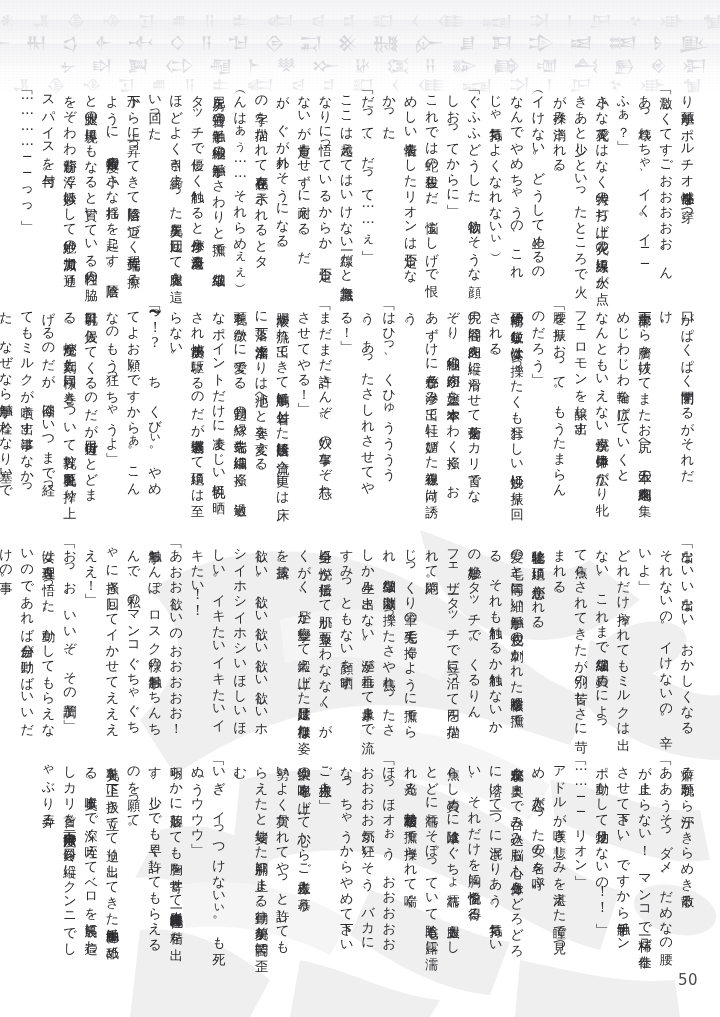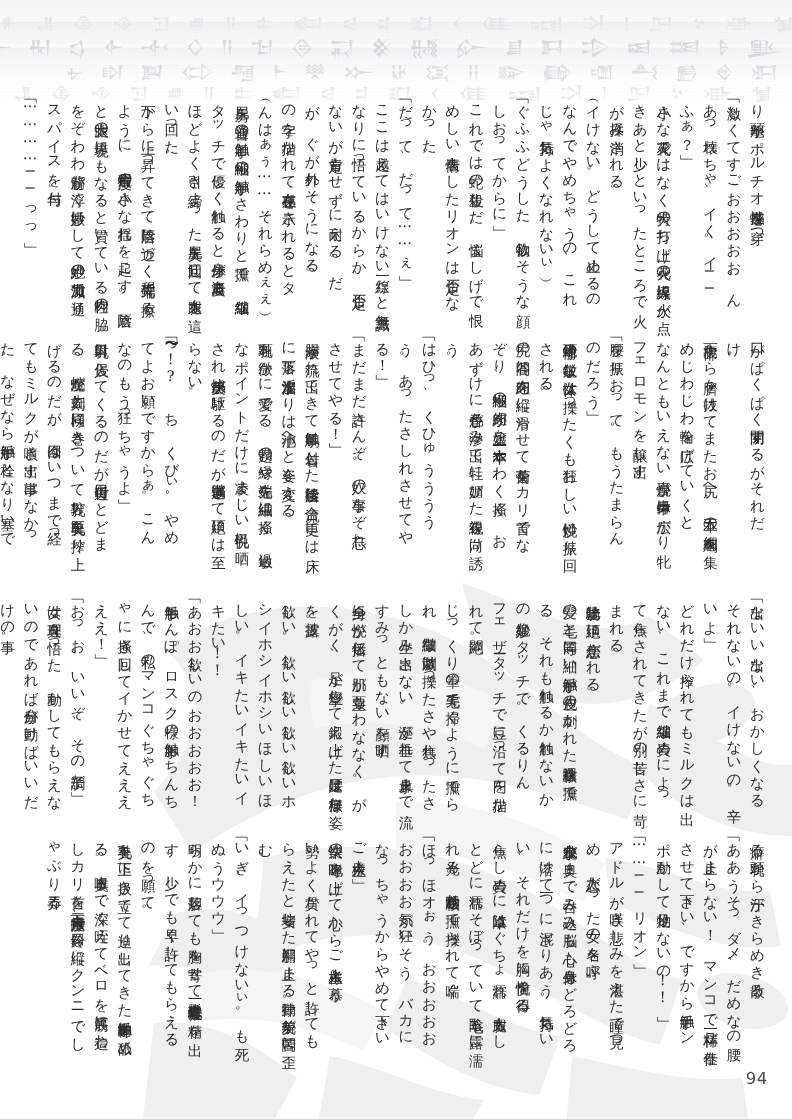--- a/index.html
+++ b/index.html
@@ -194,15 +194,15 @@
 アドルが嘆き悲しみを湛えた瞳で見つめ、恋人だった女の名を呼ぶ。
 食虫花が奥まで呑み込み脳も心も身体もどろどろに溶けて一つに混ざりあう。気持ちいい、それだけを胸に愉悦を得る。
 焦らし責めに陰卓はぐちょ濡れ、太腿もしとどに濡れそぼっていて陰毛も露に濡れ光る。勃起陰核を撫で擽られて喘ぐ。
 「ほっほオぉう。おおおおおおおおお気が狂いそう、バカになっちゃうからやめて下さいご主人様ぁ」
 快楽の咆哮を上げて心からご主人様と慕う。
 勢いよく貫かれてやっと許してもらえたと安堵した刹那に止まる律動。美貌が苦悶に歪む。
 「いぎ、イっつけないぃ。も死ぬうウウウ」
 明らかに落胆しても胸を寄せて一生懸命淫乳奉仕に精を出す、少しでも早く許してもらえるのを願って。
 美乳を上下に扱き立てて迫り出してきた触手肉棒を舐める。喉奥まで深く咥えてベロを裏筋に這わしカリ首を三百六十度掃除、鈴口を縦にクンニでしゃぶり弄る。</div>
 
-  <div id="page-number">94</div>
+  <div id="page-number">50</div>
 
 </div>
 
 </body></html>

